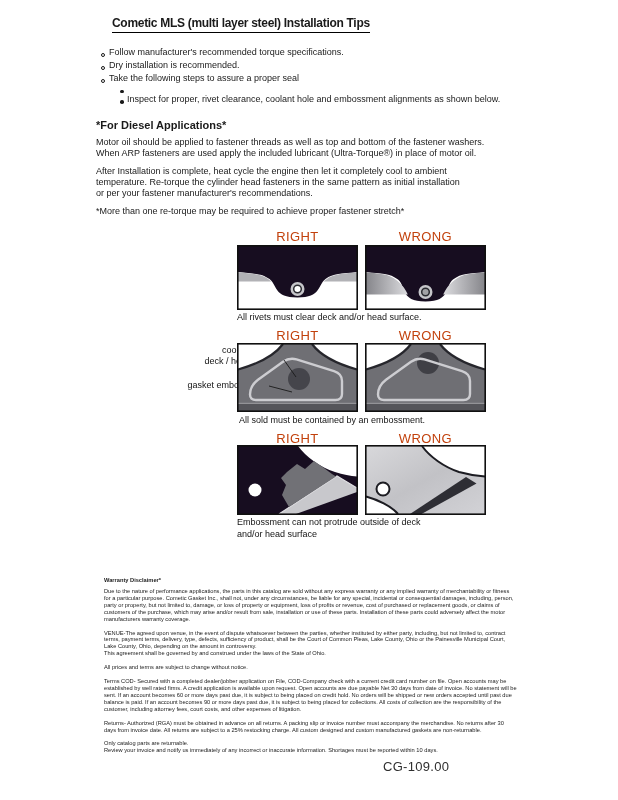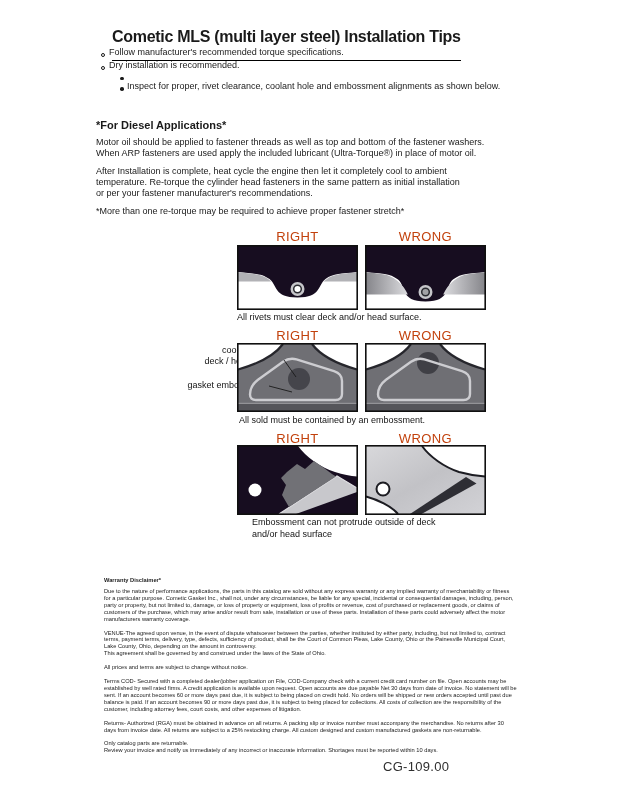--- a/index.html
+++ b/index.html
@@ -3,23 +3,23 @@
 <meta charset="utf-8">
 <style>
   * { margin:0; padding:0; box-sizing:border-box; }
   html,body { background:#ffffff; }
   .page {
     position:relative; width:618px; height:800px; background:#ffffff;
     font-family:"Liberation Sans","DejaVu Sans",sans-serif; color:#1a1a1a;
     overflow:hidden;
   }
   .title {
-    position:absolute; left:112px; top:28px;
-    font-size:16px; font-weight:bold; letter-spacing:-0.3px;
-    border-bottom:1.6px solid #000; padding-bottom:14px; display:inline-block;
+    position:absolute; left:112px; top:16px;
+    font-size:12px; font-weight:bold; letter-spacing:-0.3px;
+    border-bottom:1.6px solid #000; padding-bottom:2px; display:inline-block;
   }
   .tips { position:absolute; left:101px; top:46px; width:430px; list-style:none; }
   .tips li { display:flex; align-items:center; font-size:9px; line-height:13px; }
   .tips li.sub { padding-left:19px; }
   .dot-o { flex:0 0 auto; width:4px; height:4px; border:1px solid #1a1a1a; border-radius:50%; margin:4px 4px 0 0; }
   .dot-f { flex:0 0 auto; width:3.5px; height:3.5px; background:#1a1a1a; border-radius:50%; margin:4.5px 3.5px 0 0; }
   .diesel { position:absolute; left:96px; top:119px; width:398px; }
   .diesel h2 { font-size:11px; font-weight:bold; margin-bottom:6px; }
   .diesel p { font-size:9px; line-height:11px; margin-bottom:7px; }
   .pre { white-space:pre-line; }
@@ -41,20 +41,24 @@
   <h1 class="title">Cometic MLS (multi layer steel) Installation Tips</h1>
 
   <ul class="tips">
     <li>
         <span class="dot-o"></span>
         <span>Follow manufacturer's recommended torque specifications.</span>
       </li>
     <li>
         <span class="dot-o"></span>
         <span>Dry installation is recommended.</span>
+      </li>
+    <li>
+        <span class="dot-o"></span>
+        <span>Take the following steps to assure a proper seal</span>
       </li>
     <li class="sub">
         <span class="dot-f"></span>
       </li>
     <li class="sub">
         <span class="dot-f"></span>
         <span>Inspect for proper, rivet clearance, coolant hole and embossment alignments as shown below.</span>
       </li>
   </ul>
 
@@ -166,21 +170,21 @@
     </defs>
     <rect x="1" y="1" width="119" height="68" fill="#ffffff"></rect>
     <path fill="url(#bandg)" d="M1 1 H57 C65 12 79 22 94 27 C103 29.5 112 31 120 31.5 V69 H33 C26.5 61 12 54.5 1 51.5 Z"></path>
     <path fill="none" stroke="#1c1c22" stroke-width="2" d="M57 1 C65 12 79 22 94 27 C103 29.5 112 31 120 31.5"></path>
     <path fill="none" stroke="#1c1c22" stroke-width="2" d="M1 51.5 C12 54.5 26.5 61 33 69"></path>
     <path fill="#2e2e34" d="M45 69 L101 32 L111.5 38.5 L56.5 69 Z"></path>
     <circle cx="18" cy="44" r="6.5" fill="#ffffff" stroke="#1c1c22" stroke-width="2"></circle>
     <rect x="0.8" y="0.8" width="119.4" height="68.4" fill="none" stroke="#101010" stroke-width="1.6"></rect>
   </svg>
 
-  <div class="caption pre" style="left:252px; top:517px; width:250px;">Embossment can not protrude outside of deck
+  <div class="caption pre" style="left:237px; top:517px; width:250px;">Embossment can not protrude outside of deck
 and/or head surface</div>
 
   <div class="disclaimer">
     <h3>Warranty Disclaimer*</h3>
     <p>Due to the nature of performance applications, the parts in this catalog are sold without any express warranty or any implied warranty of merchantability or fitness for a particular purpose.  Cometic Gasket Inc., shall not, under any circumstances, be liable for any special, incidental or consequential damages, including, person, party or property, but not limited to, damage, or loss of property or equipment, loss of profits or revenue, cost of purchased or replacement goods, or claims of customers of the purchase, which may arise and/or result from sale, installation or use of these parts.  Installation of these parts could adversely affect the motor manufacturers warranty coverage.</p>
     <p class="pre">VENUE-The agreed upon venue, in the event of dispute whatsoever between the parties, whether instituted by either party, including, but not limited to, contract terms, payment terms, delivery, type, defects, sufficiency of product, shall be the Court of Common Pleas, Lake County, Ohio or the Painesville Municipal Court, Lake County, Ohio, depending on the amount in controversy.
 This agreement shall be governed by and construed under the laws of the State of Ohio.</p>
     <p>All prices and terms are subject to change without notice.</p>
     <p>Terms COD- Secured with a completed dealer/jobber application on File, COD-Company check with a current credit card number on file.  Open accounts may be established by well rated firms.  A credit application is available upon request.  Open accounts are due payable Net 30 days from date of invoice.  No statement will be sent.  If an account becomes 60 or more days past due, it is subject to being placed on credit hold.  No orders will be shipped or new orders accepted until past due balance is paid.  If an account becomes 90 or more days past due, it is subject to being placed for collections.  All costs of collection are the responsibility of the customer, including attorney fees, court costs, and other expenses of litigation.</p>
     <p>Returns- Authorized (RGA) must be obtained in advance on all returns.  A packing slip or invoice number must accompany the merchandise.  No returns after 30 days from invoice date.  All returns are subject to a 25% restocking charge.  All custom designed and custom manufactured gaskets are non-returnable.</p>

